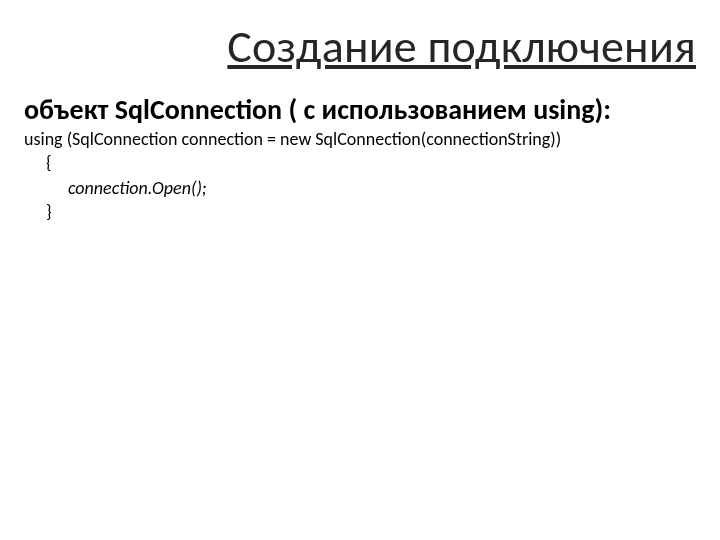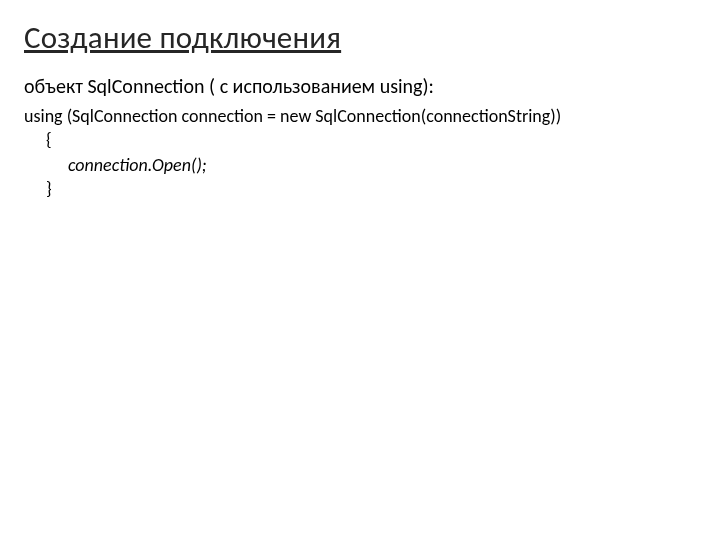--- a/index.html
+++ b/index.html
@@ -9,33 +9,32 @@
     }
     body {
       width: 720px;
       height: 540px;
       background: #ffffff;
       font-family: Calibri, Arial, sans-serif;
       color: #000000;
       padding: 18px 24px;
     }
     .title {
-      font-size: 31px;
+      font-size: 46px;
       font-weight: 400;
-      text-align: left;
+      text-align: right;
       text-decoration: underline;
       color: #262626;
       margin-bottom: 18px;
       letter-spacing: 0.2px;
     }
     .subtitle {
-      font-size: 20px;
-      font-weight: 400;
+      font-size: 28px;
+      font-weight: 700;
       color: #000000;
-      margin-bottom: 6px;
     }
     .code-line {
       font-size: 18px;
       font-weight: 400;
       color: #000000;
       line-height: 1.35;
     }
     .indent-1 {
       padding-left: 22px;
     }

